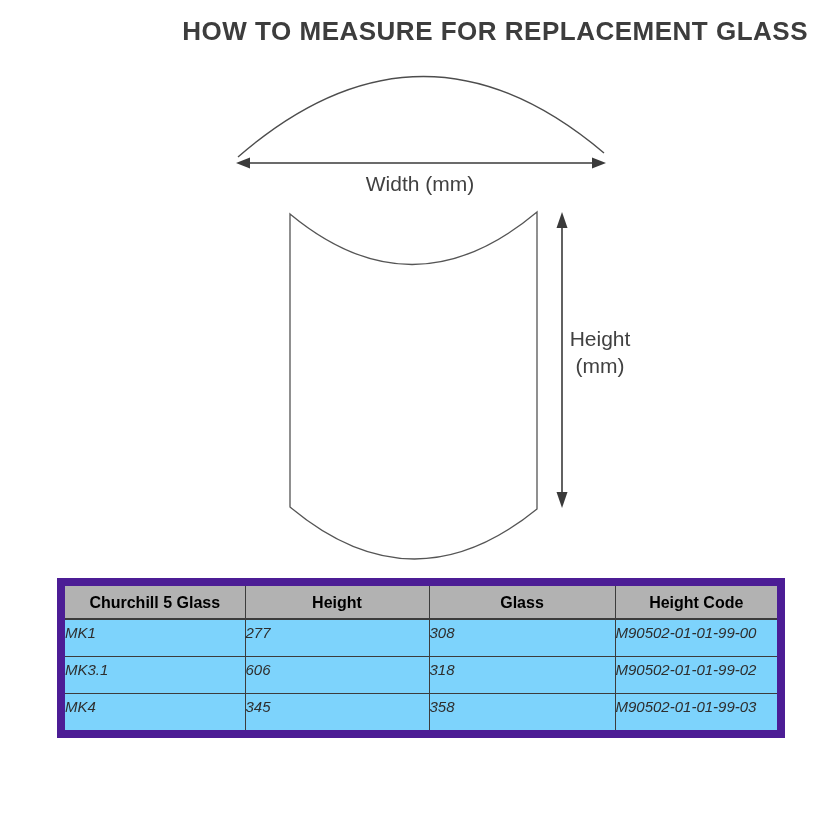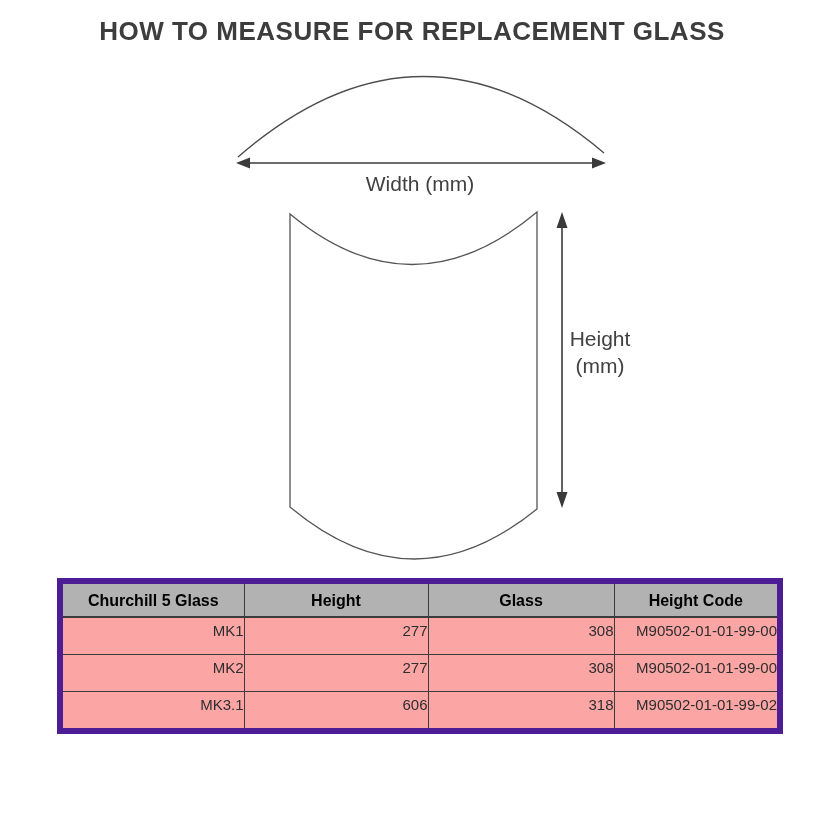--- a/index.html
+++ b/index.html
@@ -11,24 +11,24 @@
   .canvas {
     position: relative;
     width: 840px;
     height: 840px;
     background: #ffffff;
     overflow: hidden;
   }
   .page-title {
     position: absolute;
     top: 16px;
-    left: 8px;
+    left: 0;
     width: 808px;
     margin: 0;
-    text-align: center;
+    text-align: right;
     font-size: 26px;
     font-weight: 600;
     letter-spacing: 0.5px;
     color: #3d3d3d;
     font-family: "Liberation Sans", sans-serif;
   }
   .diagram-svg {
     position: absolute;
     left: 0;
     top: 55px;
@@ -39,44 +39,45 @@
     font-family: "Liberation Sans", sans-serif;
     fill: #414141;
   }
   .glass-table {
     position: absolute;
     left: 57px;
     top: 578px;
     width: 720px;
     border-collapse: collapse;
     table-layout: fixed;
-    border: 6px solid #4c1d95;
+    border: 8px solid #4c1d95;
     font-family: "Liberation Sans", sans-serif;
   }
   .glass-table th {
     background: #b2b2b2;
     color: #000000;
     font-size: 16px;
     font-weight: bold;
     border: 1px solid #3c3c3c;
     border-bottom: 2px solid #3c3c3c;
     height: 30px;
     padding: 2px 0 0 0;
     text-align: center;
     vertical-align: middle;
   }
   .glass-table td {
-    background: #fca5a5;
+    background: #7dd3fc;
     color: #2e2e2e;
     font-size: 15px;
     border: 1px solid #3c3c3c;
     height: 32px;
     padding: 4px 0 0 0;
-    text-align: right;
+    text-align: left;
     vertical-align: top;
+    font-style: italic;
   }
 </style>
 </head>
 <body>
 
 <div class="canvas">
 
   <h1 class="page-title">HOW TO MEASURE FOR REPLACEMENT GLASS</h1>
 
   <svg class="diagram-svg" viewBox="0 55 840 525" xmlns="http://www.w3.org/2000/svg">
@@ -119,27 +120,27 @@
       </tr>
     </thead>
     <tbody>
         <tr>
           <td>MK1</td>
           <td>277</td>
           <td>308</td>
           <td>M90502-01-01-99-00</td>
         </tr>
         <tr>
-          <td>MK2</td>
-          <td>277</td>
-          <td>308</td>
-          <td>M90502-01-01-99-00</td>
-        </tr>
-        <tr>
           <td>MK3.1</td>
           <td>606</td>
           <td>318</td>
           <td>M90502-01-01-99-02</td>
+        </tr>
+        <tr>
+          <td>MK4</td>
+          <td>345</td>
+          <td>358</td>
+          <td>M90502-01-01-99-03</td>
         </tr>
       </tbody>
   </table>
 
 </div>
 
 </body></html>

